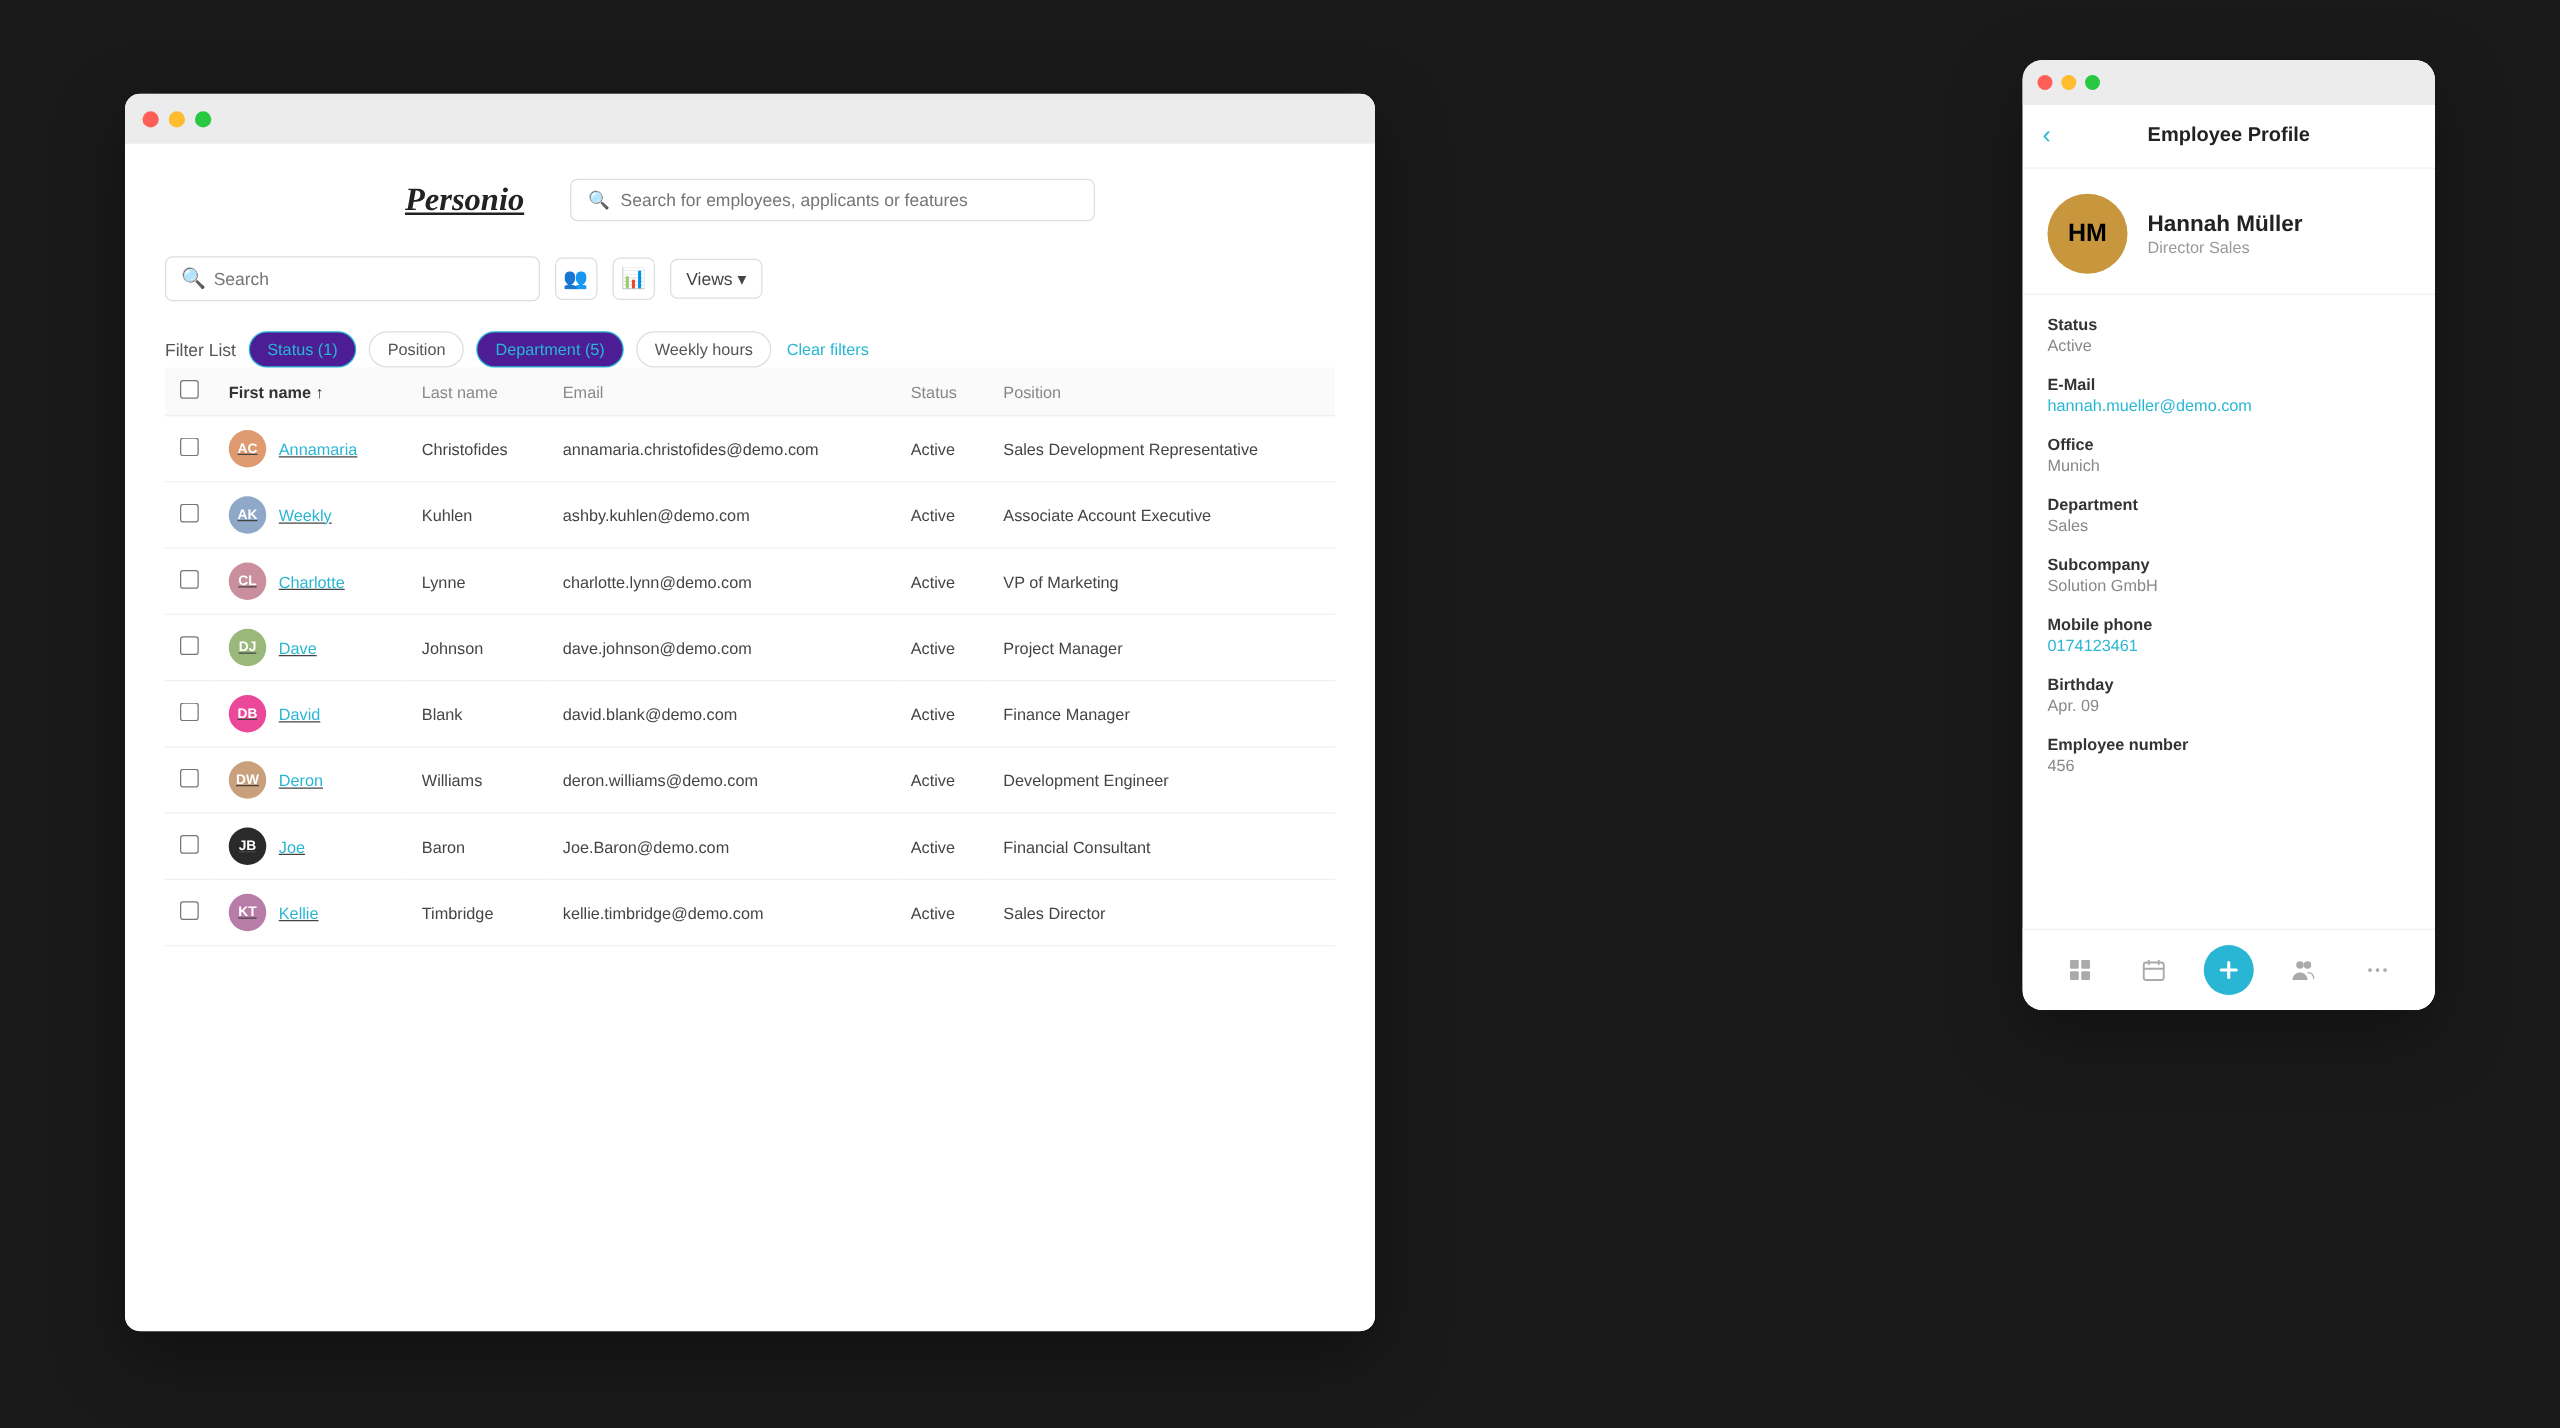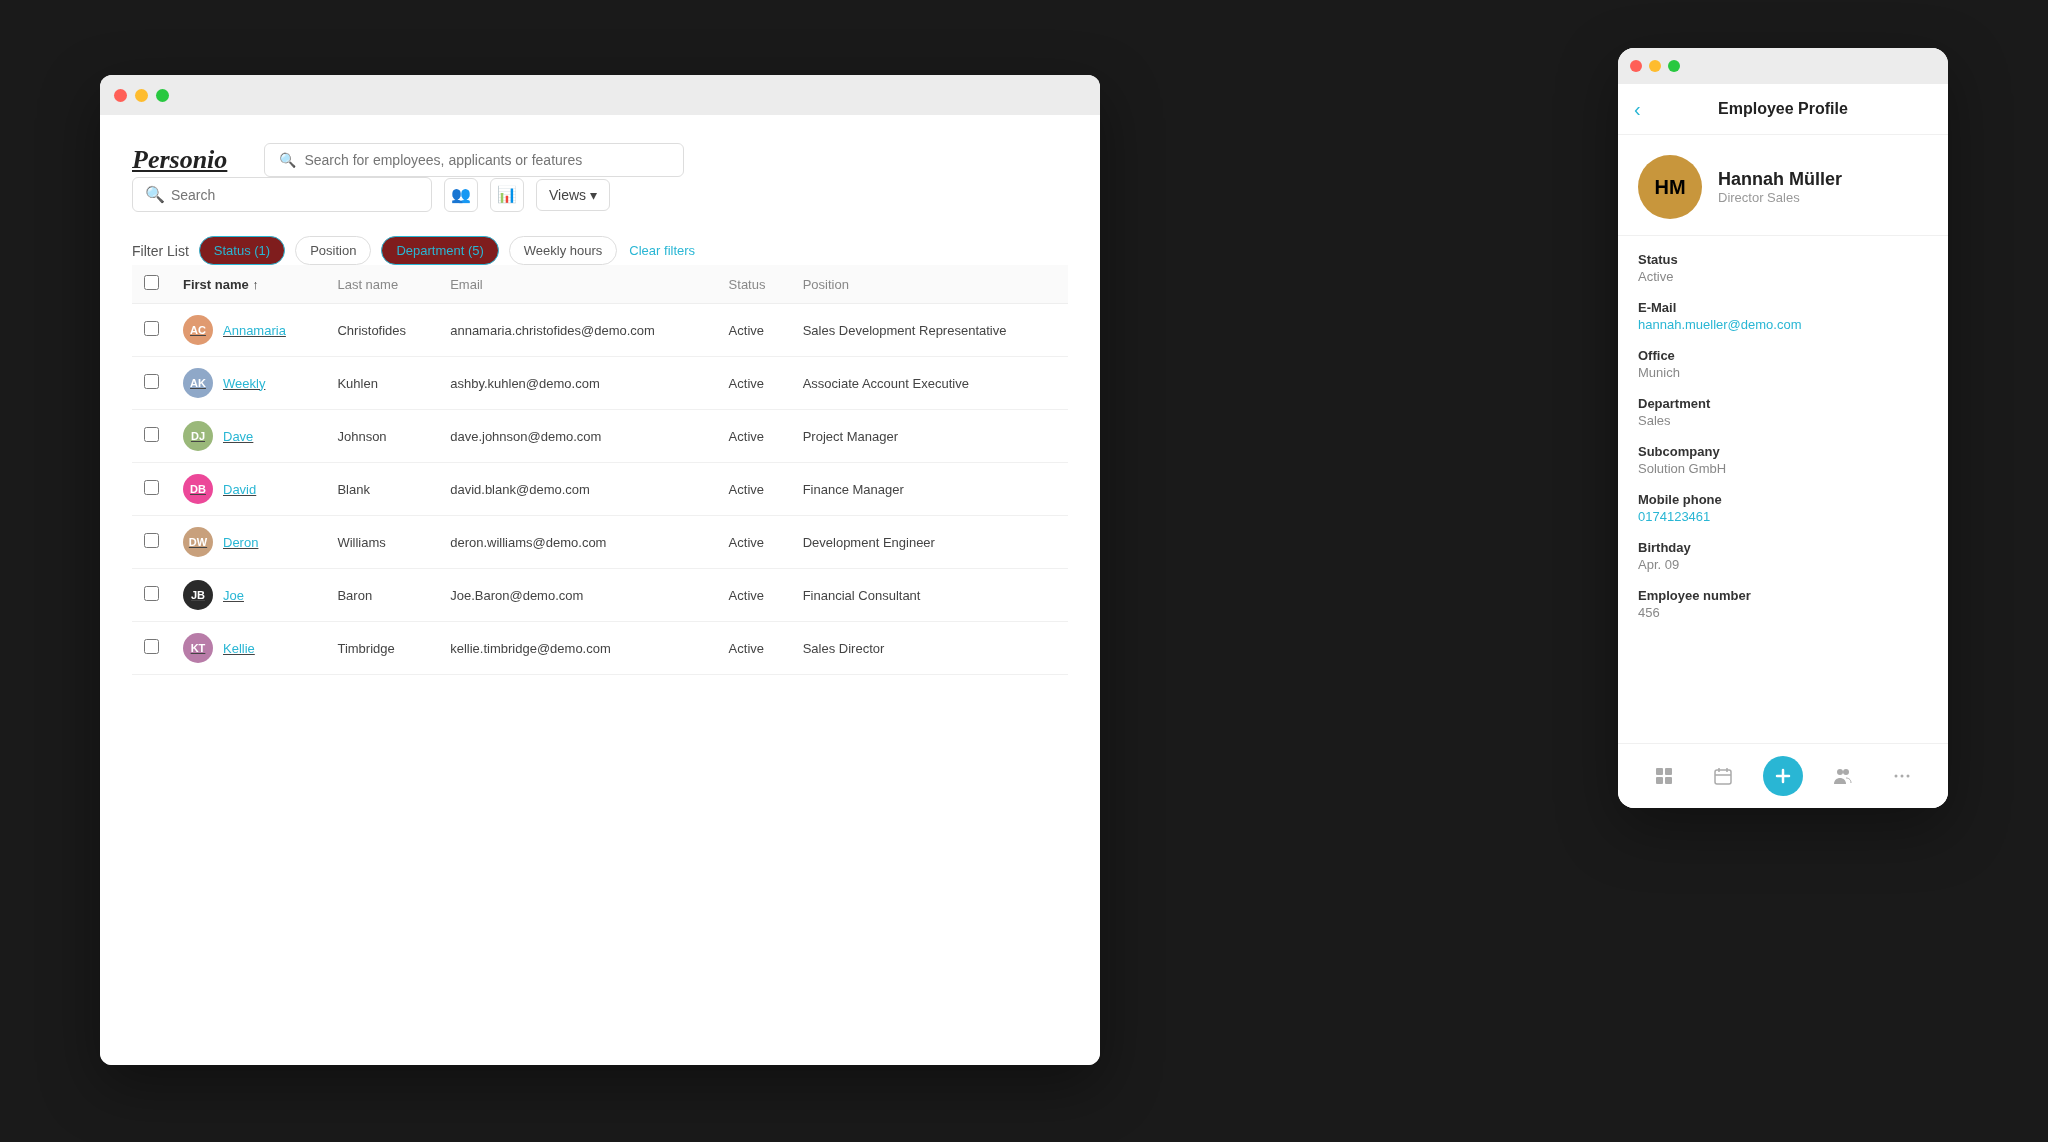--- a/index.html
+++ b/index.html
@@ -48,21 +48,23 @@
     .window-content {
       background: #fff;
       height: calc(100% - 40px);
       padding: 28px 32px;
       overflow: hidden;
     }
 
     .top-bar {
       display: flex;
       align-items: center;
+      margin-bottom: 28px;
       gap: 12px;
+      justify-content: center;
     }
 
     .logo {
       font-family: Georgia, serif;
       font-size: 26px;
       color: #222;
       font-style: italic;
       font-weight: bold;
       text-decoration: underline;
       text-decoration-style: solid;
@@ -164,21 +166,21 @@
       padding: 6px 14px;
       border-radius: 20px;
       font-size: 13px;
       cursor: pointer;
       border: 1px solid #ddd;
       background: #fff;
       color: #555;
     }
 
     .filter-chip.active {
-      background: #7f1d1d;
+      background: #4c1d95;
       border-color: #29b6d4;
       color: #29b6d4;
     }
 
     .clear-filters {
       font-size: 13px;
       color: #29b6d4;
       cursor: pointer;
       background: none;
       border: none;
@@ -481,20 +483,35 @@
       <td>
         <div class="emp-name-cell">
           <div class="face-circle" style="background:#8fa8c8">AK</div>
           <span class="emp-link">Weekly</span>
         </div>
       </td>
       <td>Kuhlen</td>
       <td>ashby.kuhlen@demo.com</td>
       <td>Active</td>
       <td>Associate Account Executive</td>
+    </tr>
+          <tr>
+      <td class="checkbox-cell">
+        <input type="checkbox" style="">
+      </td>
+      <td>
+        <div class="emp-name-cell">
+          <div class="face-circle" style="background:#c98f9e">CL</div>
+          <span class="emp-link">Charlotte</span>
+        </div>
+      </td>
+      <td>Lynne</td>
+      <td>charlotte.lynn@demo.com</td>
+      <td>Active</td>
+      <td>VP of Marketing</td>
     </tr>
           <tr>
       <td class="checkbox-cell">
         <input type="checkbox" style="">
       </td>
       <td>
         <div class="emp-name-cell">
           <div class="face-circle" style="background:#9ab87a">DJ</div>
           <span class="emp-link">Dave</span>
         </div>

